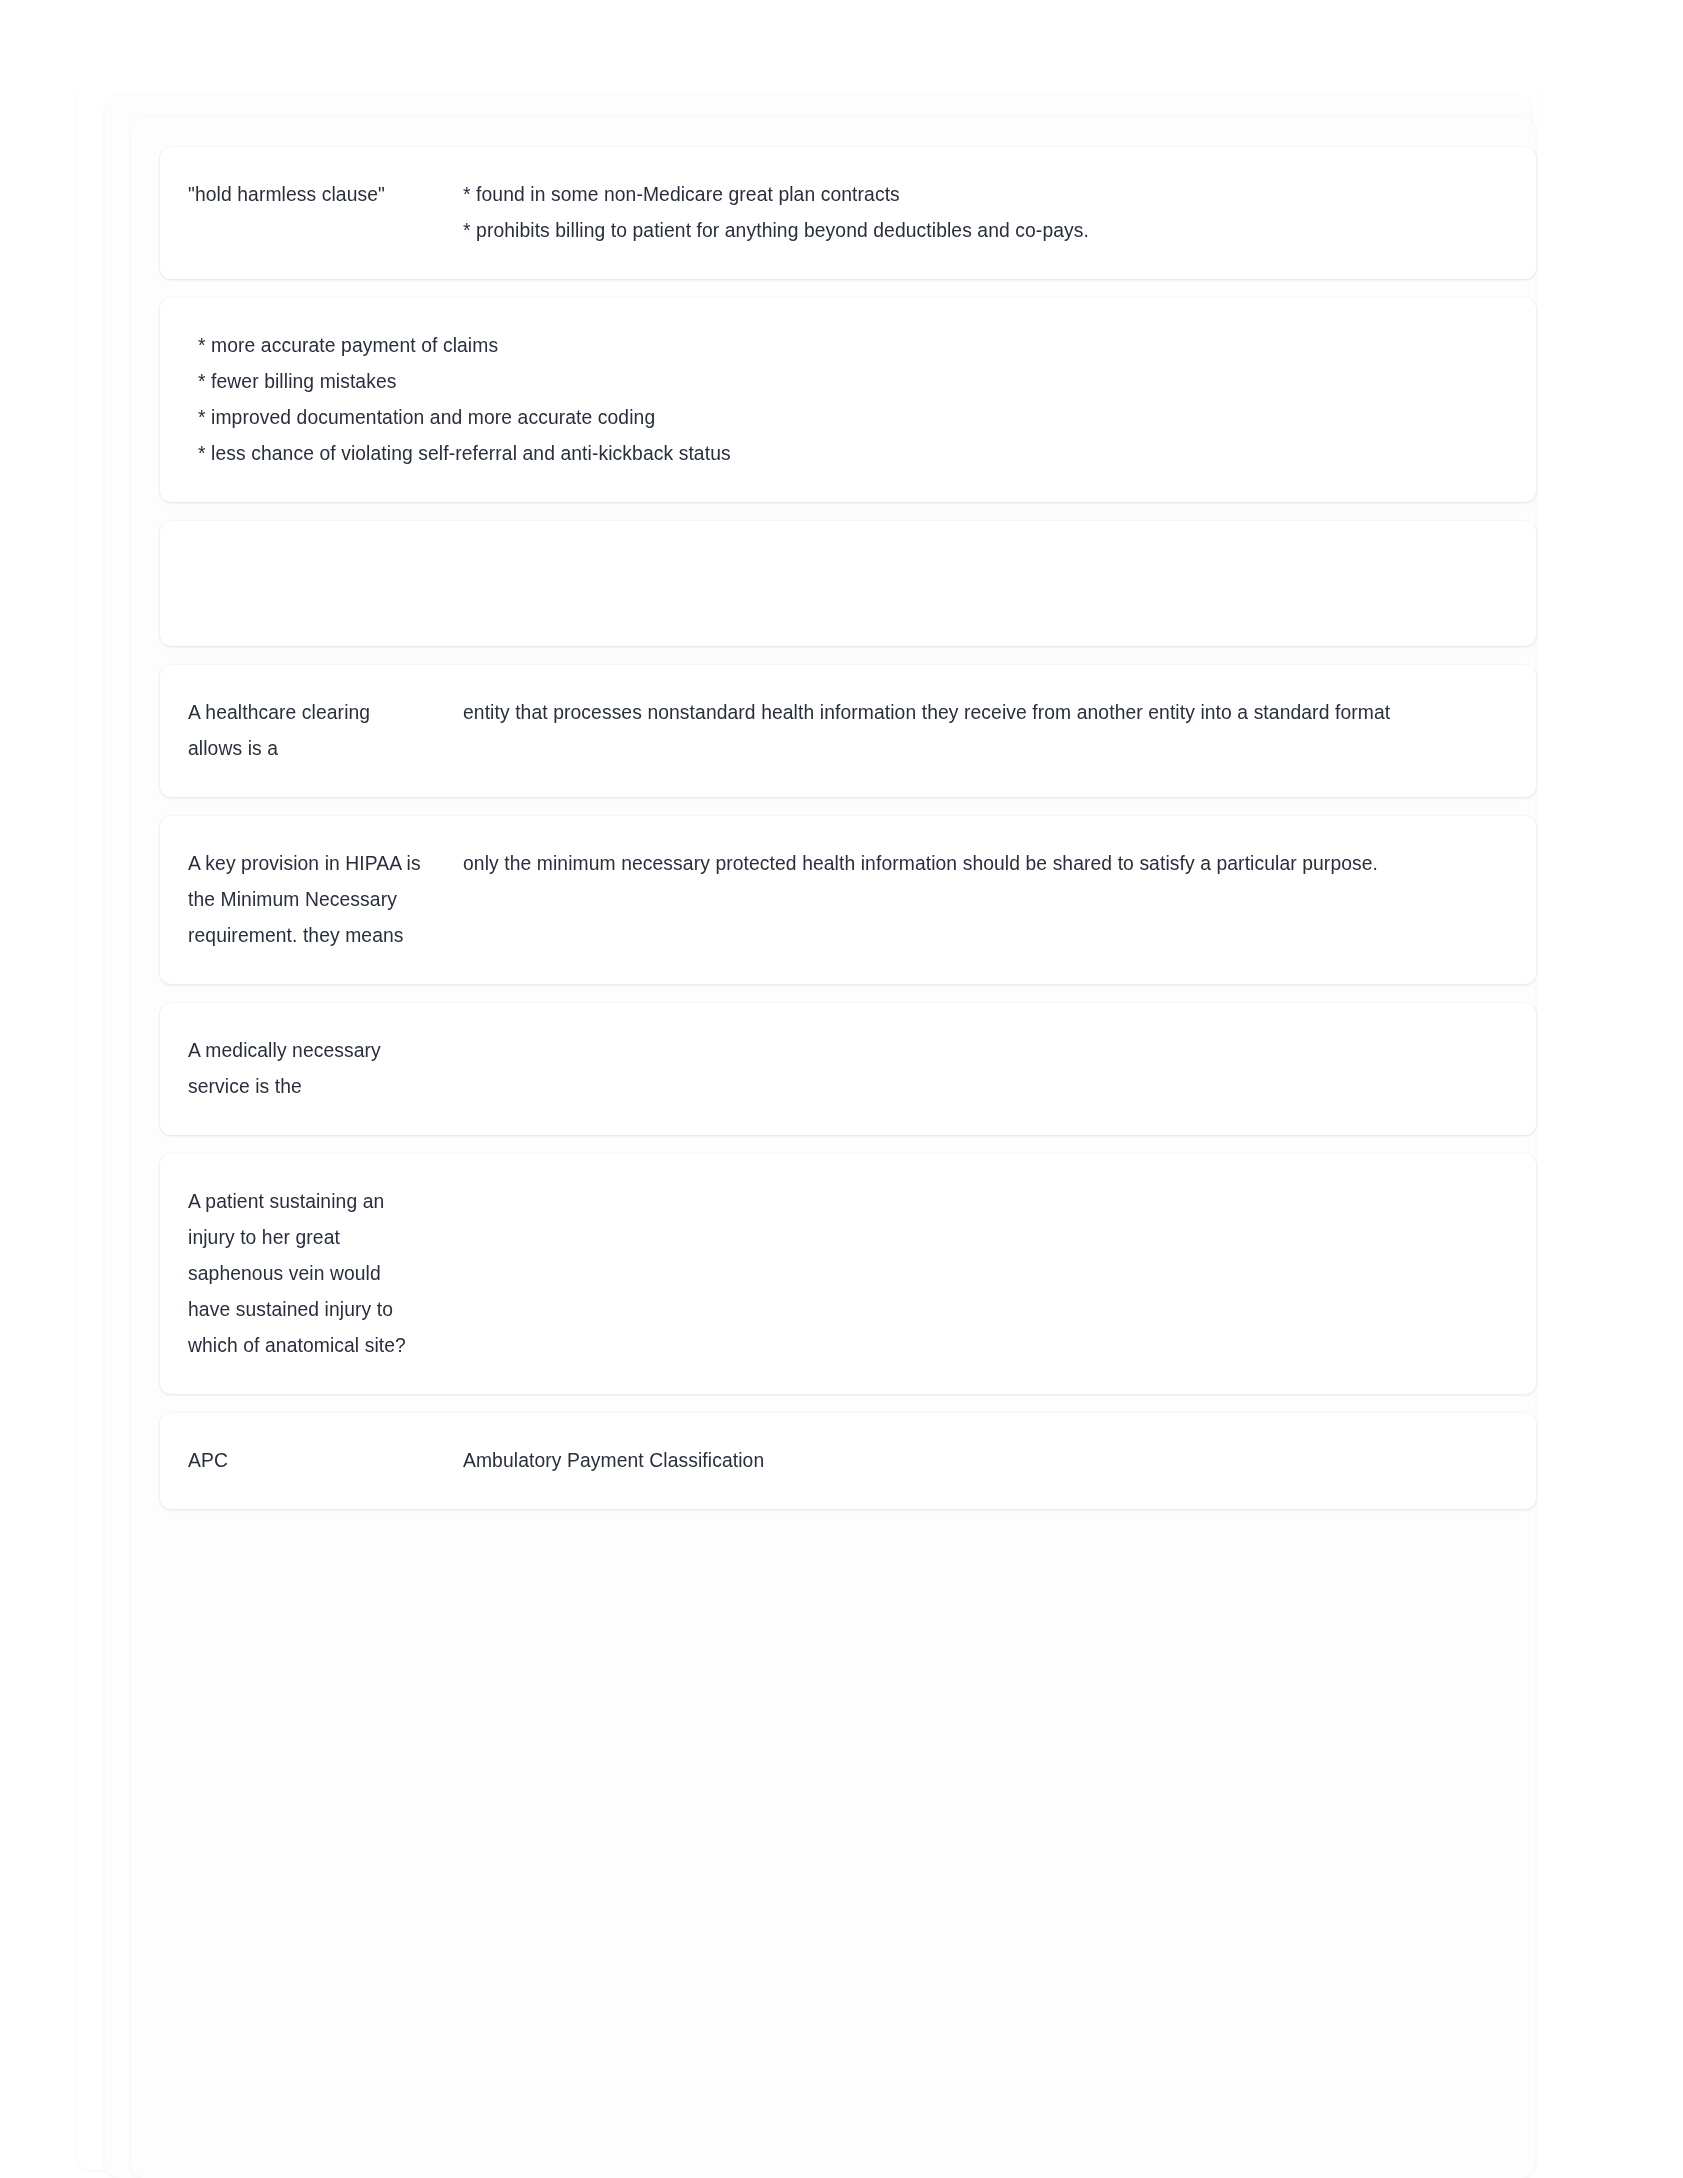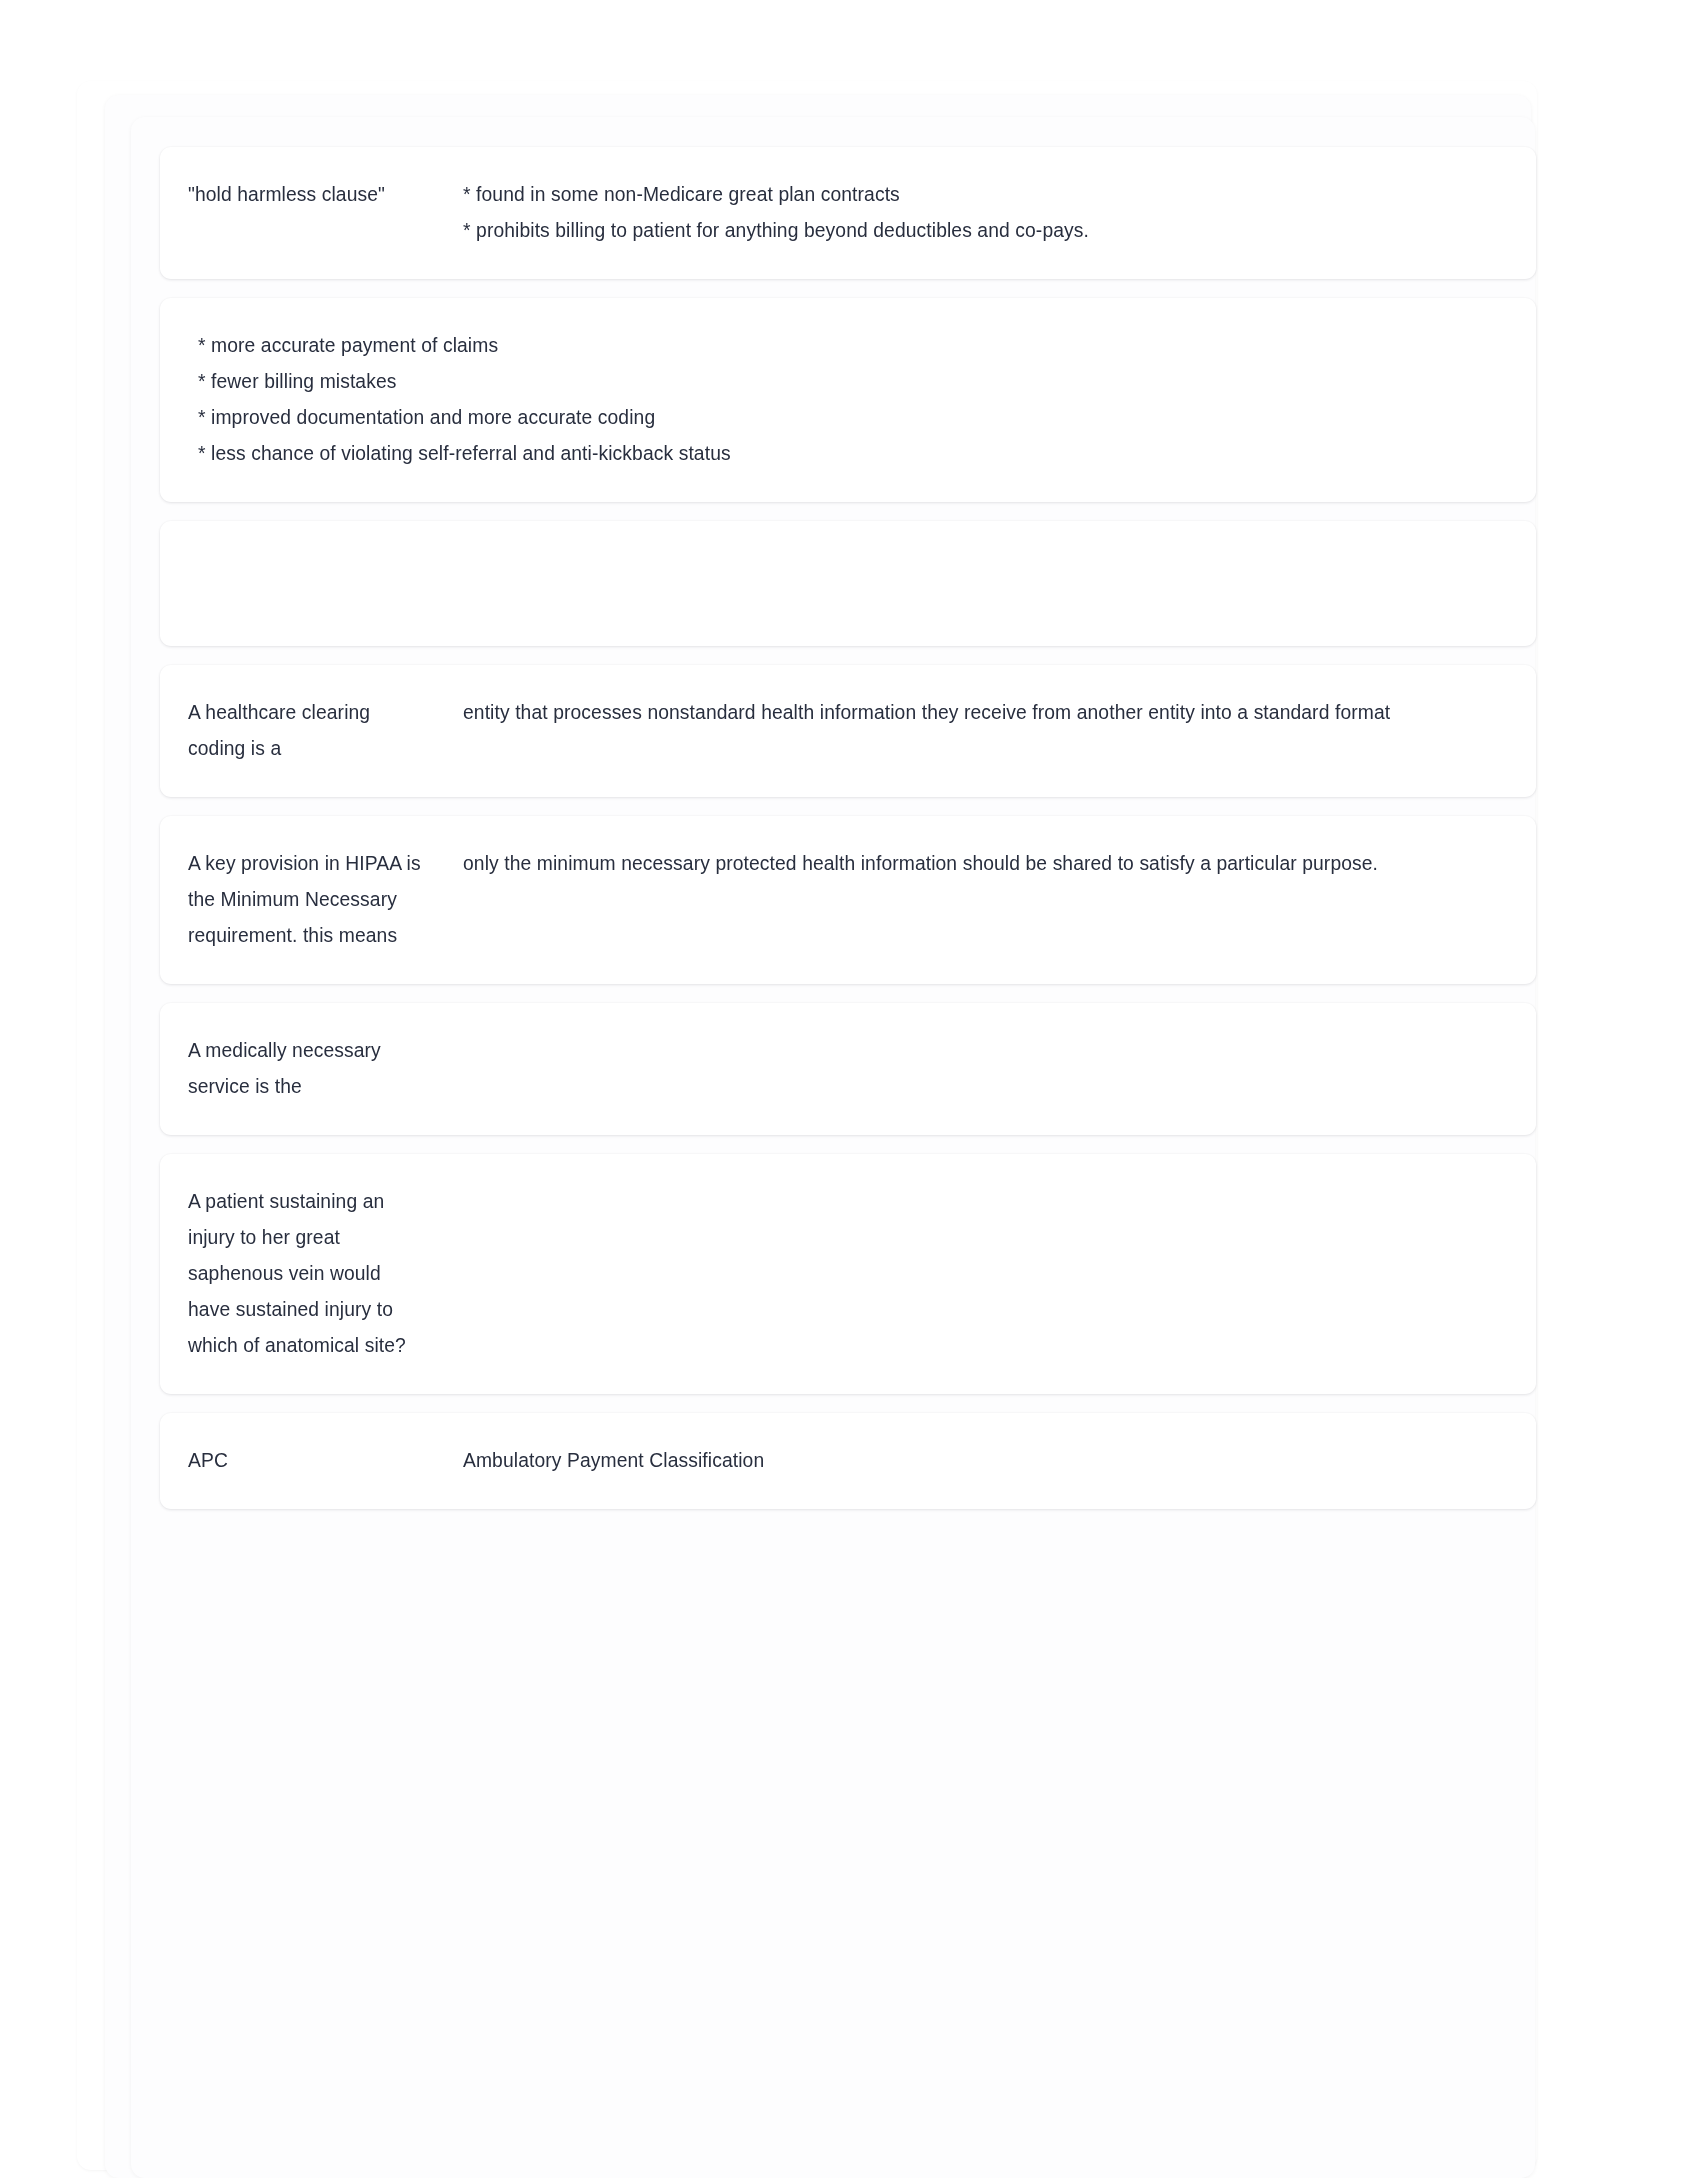--- a/index.html
+++ b/index.html
@@ -119,30 +119,30 @@
     <div class="term">
       <div class="term-text"></div>
     </div>
     <div class="definition">
       <div class="def-text"></div>
     </div>
   </div>
 
   <div class="card">
     <div class="term">
-      <div class="term-text">A healthcare clearing coding is a</div>
+      <div class="term-text">A healthcare clearing allows is a</div>
     </div>
     <div class="definition">
       <div class="def-text">entity that processes nonstandard health information they receive from another entity into a standard format</div>
     </div>
   </div>
 
   <div class="card">
     <div class="term">
-      <div class="term-text">A key provision in HIPAA is the Minimum Necessary requirement. this means</div>
+      <div class="term-text">A key provision in HIPAA is the Minimum Necessary requirement. they means</div>
     </div>
     <div class="definition">
       <div class="def-text">only the minimum necessary protected health information should be shared to satisfy a particular purpose.</div>
     </div>
   </div>
 
   <div class="card">
     <div class="term">
       <div class="term-text">A medically necessary service is the</div>
     </div>

